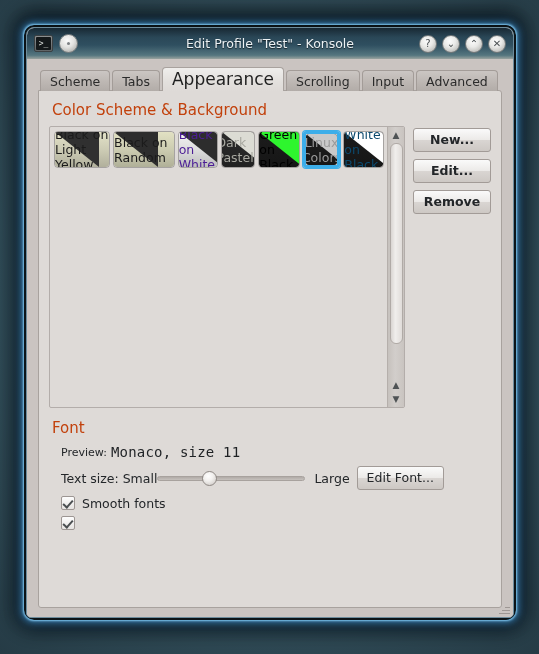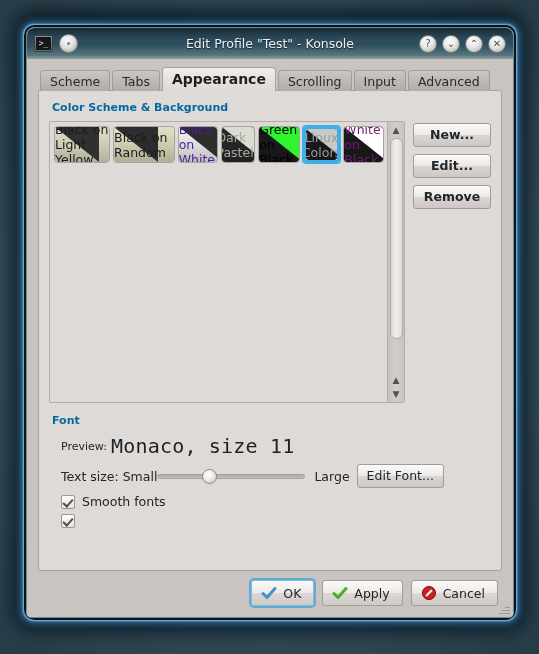--- a/index.html
+++ b/index.html
@@ -179,43 +179,42 @@
     cursor: pointer;
     line-height: 15px;
     box-sizing: border-box;
     height: 21px;
   }
   .tab.active {
     background: linear-gradient(180deg, #efeeec 0%, #e3e0dd 60%, #dedad7 100%);
     border-color: #a8a29e;
     height: 24px;
     padding-top: 4px;
-    font-size: 14px;
+    font-size: 17px;
     color: #1f1f1f;
-    font-weight: bold;
   }
 
   
   #tabpage {
     flex: 1;
     background: #dedad7;
     border: 1px solid #a8a29e;
     border-radius: 0 3px 3px 3px;
     margin-top: -1px;
     padding: 9px 10px 8px 10px;
     box-sizing: border-box;
     display: flex;
     flex-direction: column;
     overflow: hidden;
   }
 
   .group-title {
-    font-weight: bold;
-    font-size: 11px;
-    color: #0369a1;
+    font-weight: normal;
+    font-size: 15px;
+    color: #c2410c;
     margin: 1px 0 7px 3px;
   }
 
   
   #scheme-area {
     display: flex;
     gap: 8px;
     align-items: flex-start;
   }
   #scheme-list-wrap {
@@ -334,21 +333,21 @@
     line-height: 14px;
   }
 
   
   #font-group { margin-top: 10px; display:flex; flex-direction:column; }
   #font-rows { padding-left: 12px; }
   .frow { display: flex; align-items: center; margin-bottom: 6px; }
   #preview-label { font-size: 11px; color: #232629; margin-right: 4px; }
   #preview-value {
     font-family: "DejaVu Sans Mono", "Liberation Mono", monospace;
-    font-size: 20px;
+    font-size: 14px;
     color: #1e2124;
     letter-spacing: .2px;
   }
   #textsize-label { font-size: 12.5px; }
   #slider {
     position: relative;
     width: 148px;
     height: 18px;
     display: flex;
     align-items: center;
@@ -369,21 +368,21 @@
     width: 15px; height: 15px;
     margin-left: -7px;
     border-radius: 50%;
     background: radial-gradient(circle at 40% 32%, #ffffff 0%, #f2f0ee 40%, #d7d3d0 78%, #c2bdb9 100%);
     border: 1px solid #8e8884;
     box-sizing: border-box;
   }
   #large-label { font-size: 12.5px; margin: 0 7px 0 9px; }
   #edit-font-btn { padding: 4px 9px; }
 
-  .check-row { display: flex; align-items: center; margin-bottom: 5px; cursor: pointer; }
+  .check-row { display: flex; align-items: flex-start; margin-bottom: 5px; cursor: pointer; }
   .checkbox {
     width: 14px; height: 14px;
     border-radius: 2px;
     background: linear-gradient(180deg,#fdfdfd,#e6e3e1);
     border: 1px solid #9d9693;
     box-sizing: border-box;
     margin-right: 7px;
     position: relative;
     flex: 0 0 14px;
   }
@@ -511,21 +510,21 @@
               <div class="scheme-item selected">
                 <div class="inner" style="position: absolute; inset: 0px; border-radius: 3px; overflow: hidden; background: linear-gradient(rgb(29, 29, 29) 0%, rgb(26, 26, 26) 52%, rgb(23, 23, 23) 100%);">
                   <div class="corner" style="border-width: 35px 0px 0px 44px; border-color: rgb(201, 201, 201) transparent transparent;"></div>
                 </div>
                 <span class="label" style="color: rgb(154, 154, 154); text-align: center;">Linux Colors</span>
               </div>
               <div class="scheme-item">
                 <div class="inner" style="position: absolute; inset: 0px; border-radius: 3px; overflow: hidden; background: linear-gradient(rgb(28, 28, 28) 0%, rgb(25, 25, 25) 52%, rgb(22, 22, 22) 100%);">
                   <div class="corner" style="border-width: 35px 0px 0px 44px; border-color: rgb(255, 255, 255) transparent transparent;"></div>
                 </div>
-                <span class="label" style="color: #701a75;">White on Black</span>
+                <span class="label" style="color: #0c4a6e;">White on Black</span>
               </div>
             </div>
           <div id="scrollbar">
             <div class="sb-arrow">▲</div>
             <div id="sb-track">
               <div id="sb-thumb"></div>
             </div>
             <div id="sb-bottom">
               <div class="sb-arrow">▲</div>
               <div class="sb-arrow">▼</div>
@@ -563,41 +562,20 @@
               </div>
               <div class="check-row">
                 <span class="checkbox"></span>
               </div>
             </div>
         </div>
       </div>
 
     </div>
 
-    <div id="dialog-buttons">
-        <div class="dlg-btn default">
-          <span class="ico"><svg viewBox="0 0 16 16">
-              <path d="M2 8.5 L6 12.5 L14 3.5" stroke="#4a90c2" stroke-width="3" fill="none" stroke-linecap="round" stroke-linejoin="round"></path>
-            </svg></span>
-          <span>OK</span>
-        </div>
-        <div class="dlg-btn">
-          <span class="ico"><svg viewBox="0 0 16 16">
-              <path d="M2 8.5 L6 12.5 L14 3.5" stroke="#4caf20" stroke-width="3" fill="none" stroke-linecap="round" stroke-linejoin="round"></path>
-            </svg></span>
-          <span>Apply</span>
-        </div>
-        <div class="dlg-btn">
-          <span class="ico"><svg viewBox="0 0 16 16">
-              <circle cx="8" cy="8" r="6.6" fill="#c62020" stroke="#8d1414" stroke-width="1"></circle>
-              <rect x="3.6" y="6.9" width="8.8" height="2.3" rx="1" fill="#f0eaea" transform="rotate(-45 8 8)"></rect>
-            </svg></span>
-          <span>Cancel</span>
-        </div>
-      </div>
 
     <div id="resize-grip">
       <i style="bottom:1px;width:11px"></i>
       <i style="bottom:4px;width:8px"></i>
       <i style="bottom:7px;width:5px"></i>
     </div>
   </div>
 </div>
 
 </body></html>

